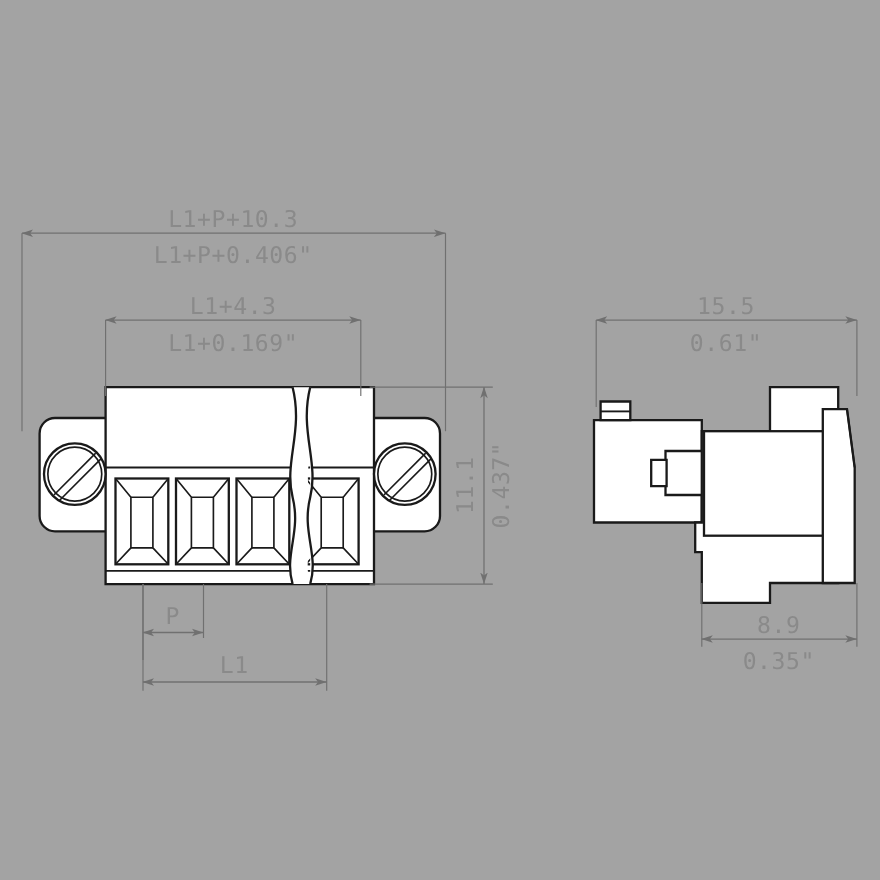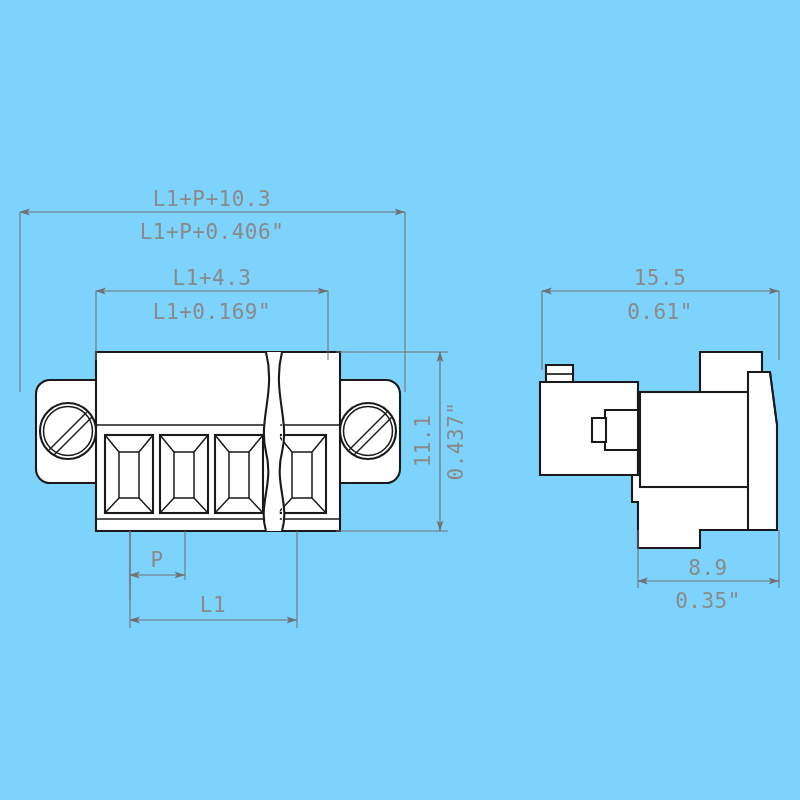--- a/index.html
+++ b/index.html
@@ -11,21 +11,21 @@
   body {
     width: 800px;
     height: 800px;
     overflow: hidden;
     font-family: "DejaVu Sans Mono", monospace;
   }
   #drawing-root {
     position: relative;
     width: 800px;
     height: 800px;
-    background: #7dd3fc;
+    background: #a3a3a3;
   }
   svg#cad {
     display: block;
     width: 800px;
     height: 800px;
   }
   .outline {
     fill: #ffffff;
     stroke: #1a1a1a;
     stroke-width: 2.1;

